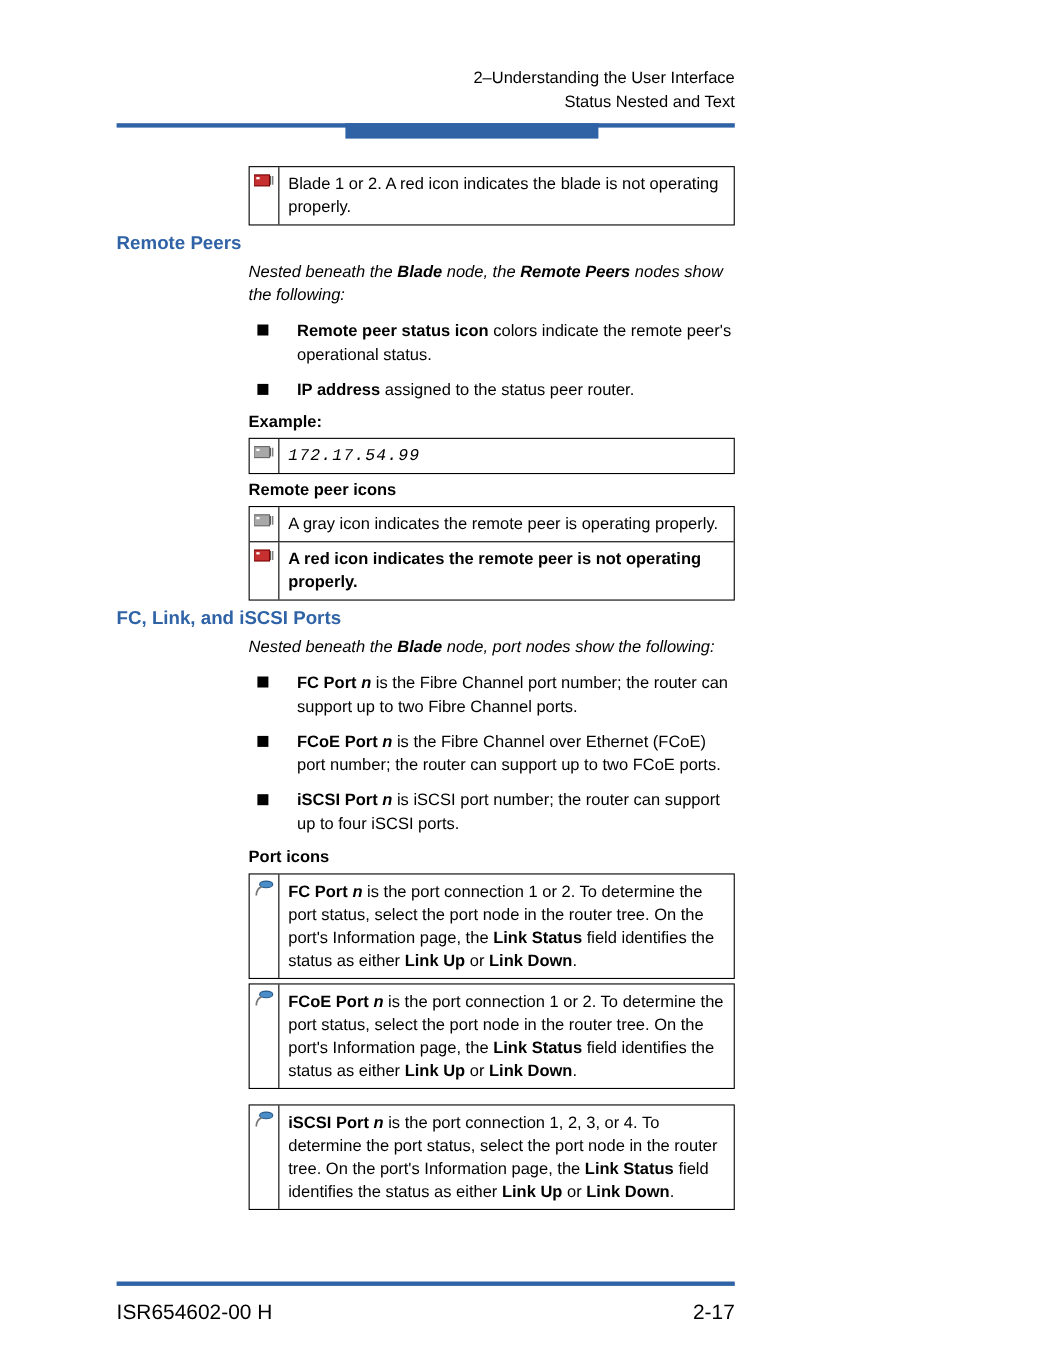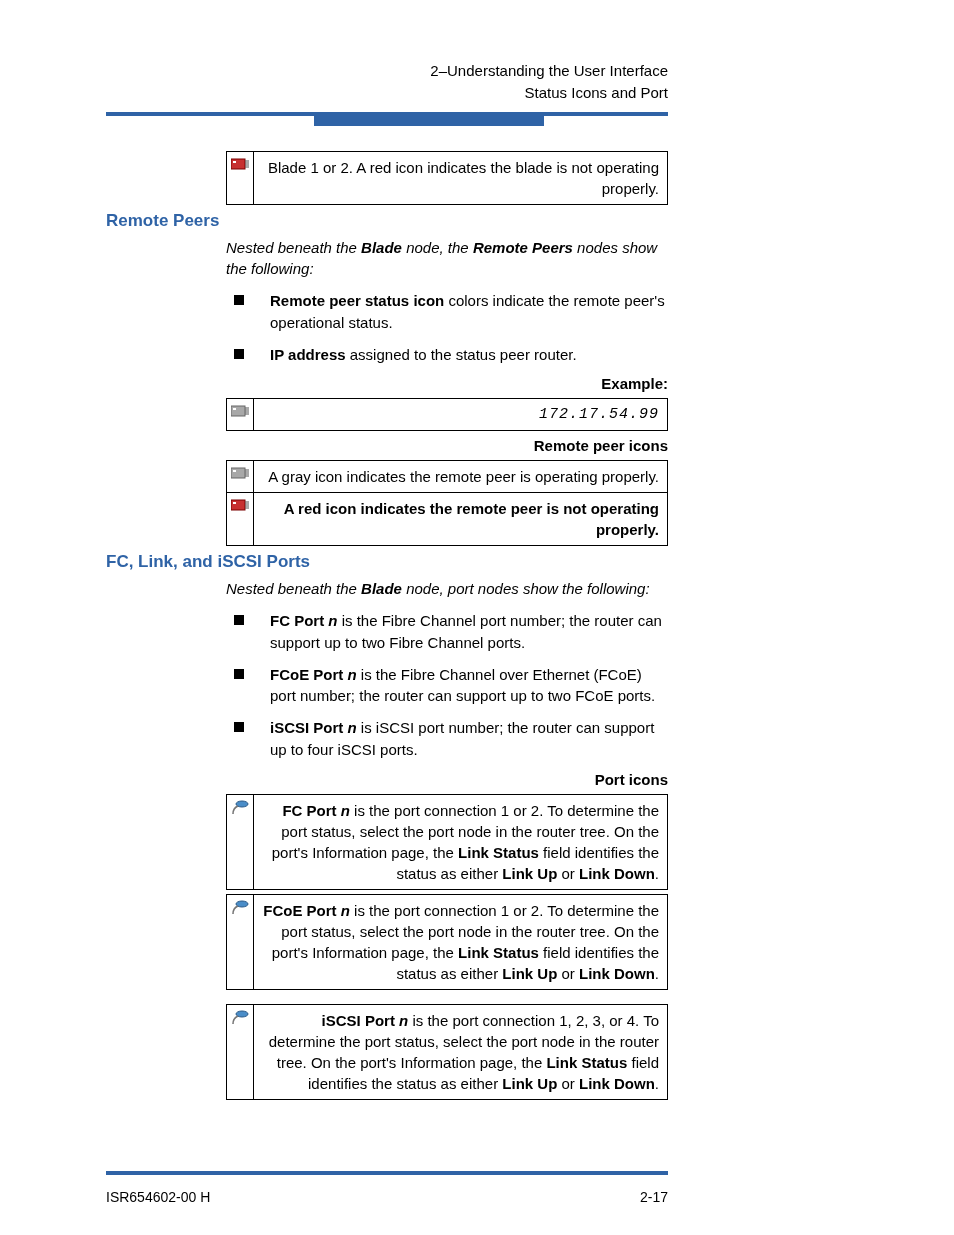--- a/index.html
+++ b/index.html
@@ -56,21 +56,20 @@
     align-items: flex-start;
     justify-content: center;
     border-right: 1px solid #000;
     padding: 5px 0;
     flex: none;
   }
   .text-cell {
     padding: 5px 8px;
     flex: 1;
     line-height: 1.4;
-    text-align: right;
   }
   .mono { font-family: "Courier New", monospace; letter-spacing: 1px; font-style: italic; }
   .section-h {
     color: #2f63a6;
     font-weight: bold;
     font-size: 17px;
     margin: 6px 0 6px -120px;
   }
   .para { line-height: 1.45; margin-bottom: 10px; font-style: italic; }
   .bold { font-weight: bold; }
@@ -88,39 +87,39 @@
   }
   ul.square > li::before {
     content: "";
     position: absolute;
     left: 8px;
     top: 5px;
     width: 10px;
     height: 10px;
     background: #000;
   }
-  .sub-h { font-weight: bold; margin: 6px 0; text-align: right; }
+  .sub-h { font-weight: bold; margin: 6px 0; }
   .footer {
     display: flex;
     justify-content: space-between;
-    font-size: 14px;
+    font-size: 19px;
     border-top: 4px solid #2f63a6;
     padding-top: 14px;
     margin-top: 10px;
   }
   svg { display: block; }
 </style>
 </head>
 <body>
 
 <div class="page">
 
   <div class="header-right">
     <div>2–Understanding the User Interface</div>
-    <div>Status Icons and Port</div>
+    <div>Status Nested and Text</div>
   </div>
 
   <div class="hr-bar">
     <div class="tab"></div>
   </div>
 
   <div class="content">
 
     <div class="box-table">
       <div class="box-row">

